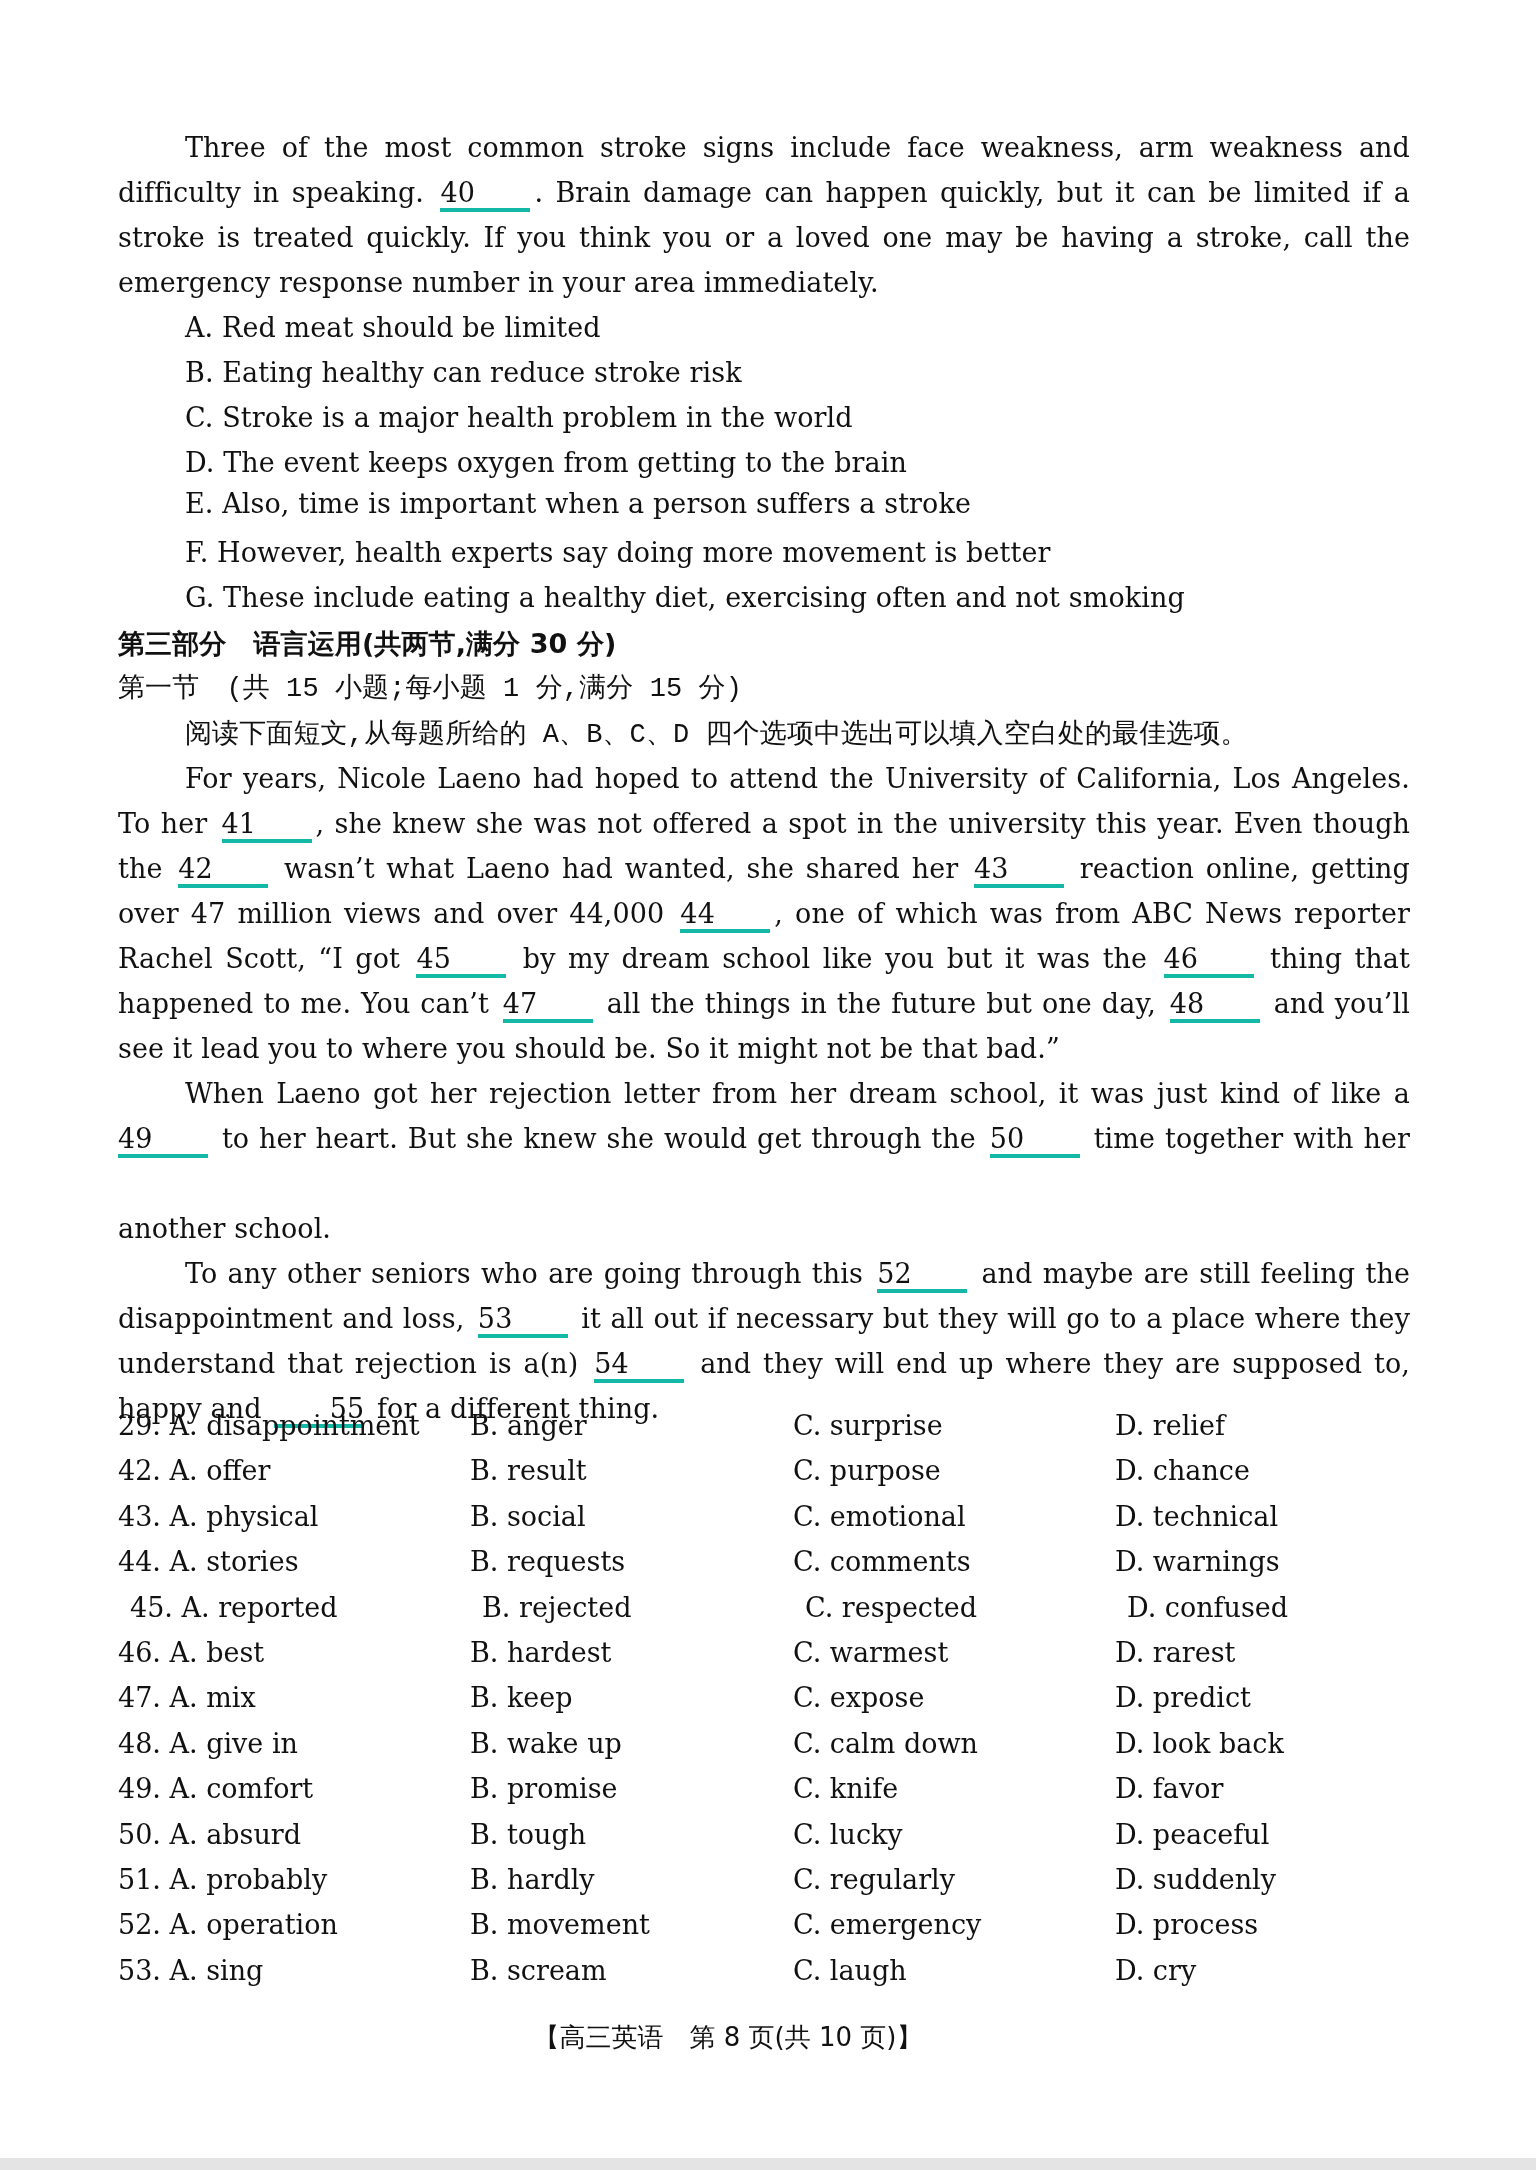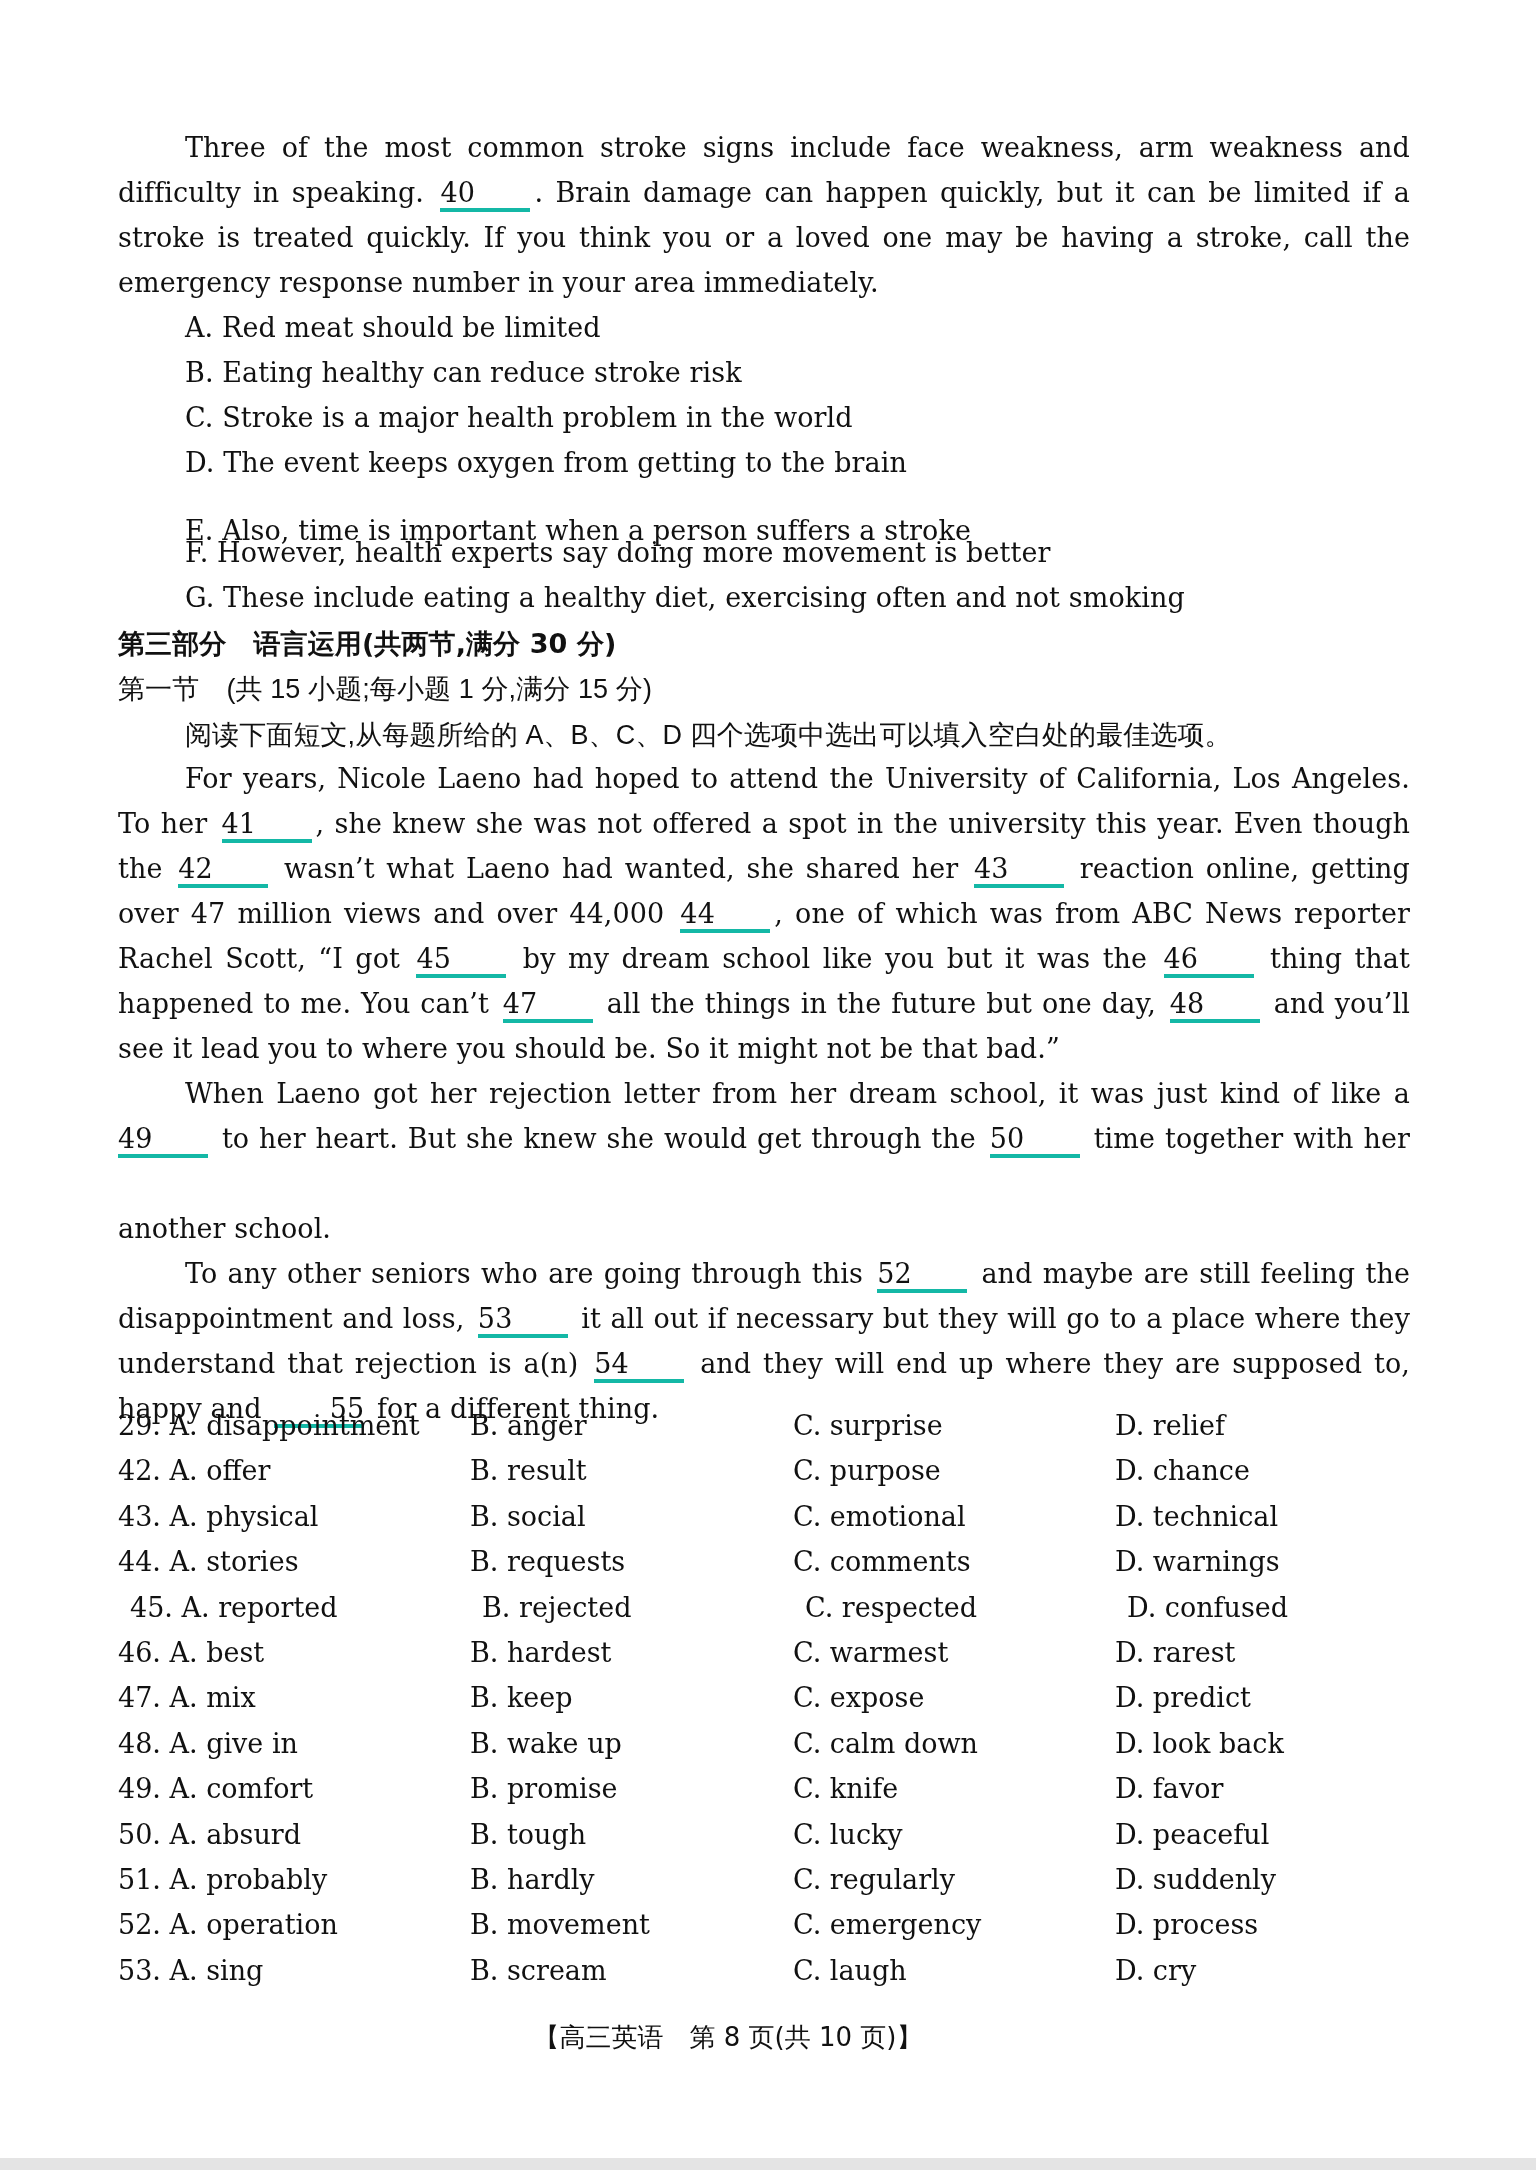--- a/index.html
+++ b/index.html
@@ -7,21 +7,21 @@
          font-family:"DejaVu Serif","Liberation Serif",serif; color:#111; }
   .page { position:absolute; left:0; top:0; width:1536px; height:2158px; background:#fff; }
   .bottom-strip { position:absolute; left:0; top:2158px; width:1536px; height:12px; background:#e4e4e4; }
   .line { position:absolute; left:118px; width:1292px; font-size:27px; line-height:40px;
           white-space:nowrap; letter-spacing:0.1px;margin-top:28px; }
   .line.justify { text-align:justify; text-align-last:justify; white-space:normal; height:40px; overflow:hidden; }
   .line.indent { left:185px; width:1225px; }
   .line.opt { left:185px; }
   .blank { display:inline-block; border-bottom:4px solid #14b8a6; text-align:right;
            line-height:30px; min-width:90px; margin:0 4px; text-indent:0; }
-  .cn { font-family:Liberation Sans, sans-serif; }
+  .cn { font-family:Liberation Mono, monospace; }
   .cn-bold { font-family:"DejaVu Sans","Liberation Sans",sans-serif; font-weight:bold; }
   .row { position:absolute; left:118px; width:1300px; height:40px; font-size:27px; line-height:40px; }
   .cell { position:absolute; top:0; white-space:nowrap; }
   .c0 { left:0; } .c1 { left:352px; } .c2 { left:675px; } .c3 { left:997px; }
   .footer { position:absolute; top:2020px; left:0; width:1456px; text-align:center;
             font-size:26px; font-family:"DejaVu Sans","Liberation Sans",sans-serif; }
 </style>
 </head>
 <body>
 
@@ -32,21 +32,21 @@
     <span>difficulty in speaking.</span>
     <span class="blank">40</span><span>. Brain damage can happen quickly, but it can be limited if a</span>
   </div>
   <div class="line justify" style="top:190px">stroke is treated quickly. If you think you or a loved one may be having a stroke, call the</div>
   <div class="line" style="top:235px">emergency response number in your area immediately.</div>
 
   <div class="line opt" style="top:280px">A. Red meat should be limited</div>
   <div class="line opt" style="top:325px">B. Eating healthy can reduce stroke risk</div>
   <div class="line opt" style="top:370px">C. Stroke is a major health problem in the world</div>
   <div class="line opt" style="top:415px">D. The event keeps oxygen from getting to the brain</div>
-  <div class="line opt" style="top:483px">E. Also, time is important when a person suffers a stroke</div>
+  <div class="line opt" style="top:456px">E. Also, time is important when a person suffers a stroke</div>
   <div class="line opt" style="top:505px">F. However, health experts say doing more movement is better</div>
   <div class="line opt" style="top:550px">G. These include eating a healthy diet, exercising often and not smoking</div>
 
   <div class="line cn-bold" style="top:596px;font-size:27px">第三部分　语言运用(共两节,满分 30 分)</div>
   <div class="line cn" style="top:641px;font-size:27px">第一节　(共 15 小题;每小题 1 分,满分 15 分)</div>
   <div class="line cn indent" style="top:687px;font-size:27px">阅读下面短文,从每题所给的 A、B、C、D 四个选项中选出可以填入空白处的最佳选项。</div>
 
   <div class="line indent justify" style="top:731px">For years, Nicole Laeno had hoped to attend the University of California, Los Angeles.</div>
   <div class="line justify" style="top:776px">
     <span>To her</span>

